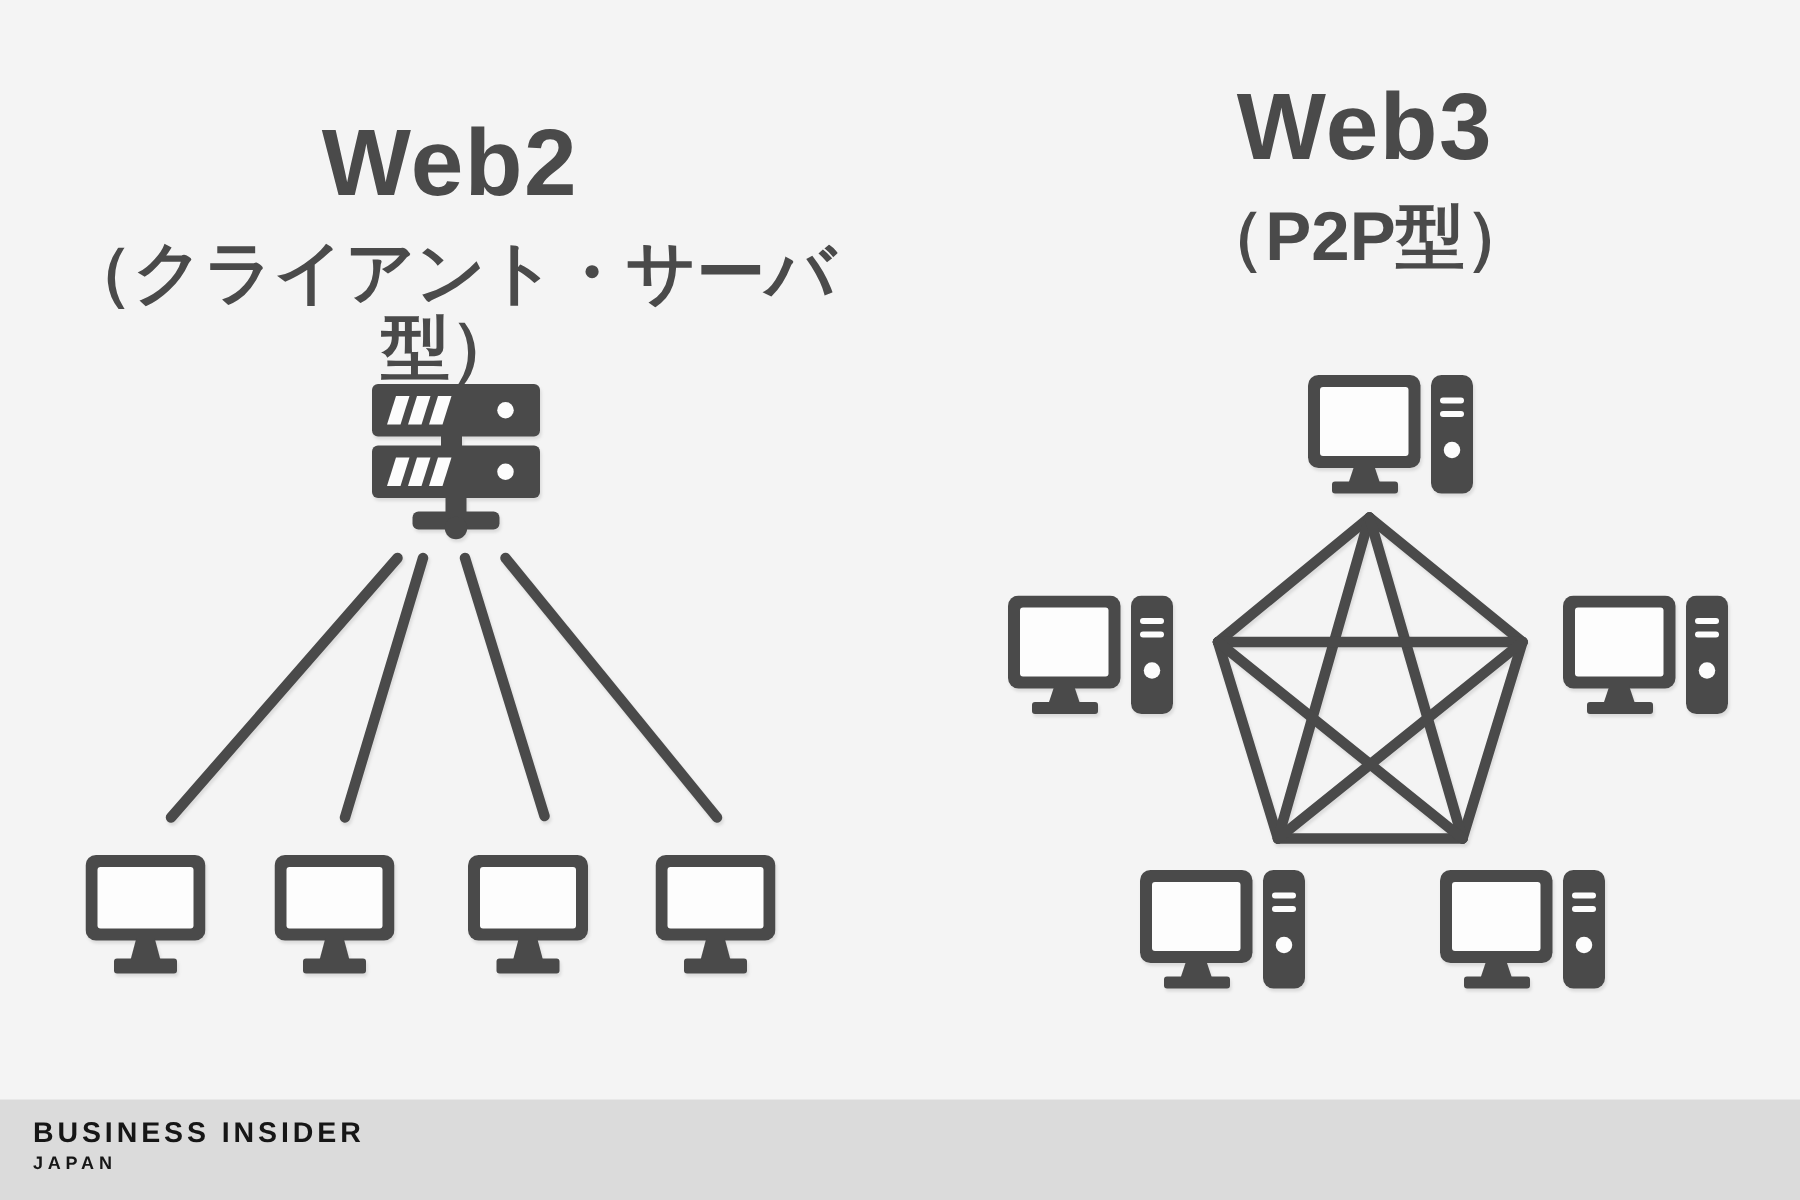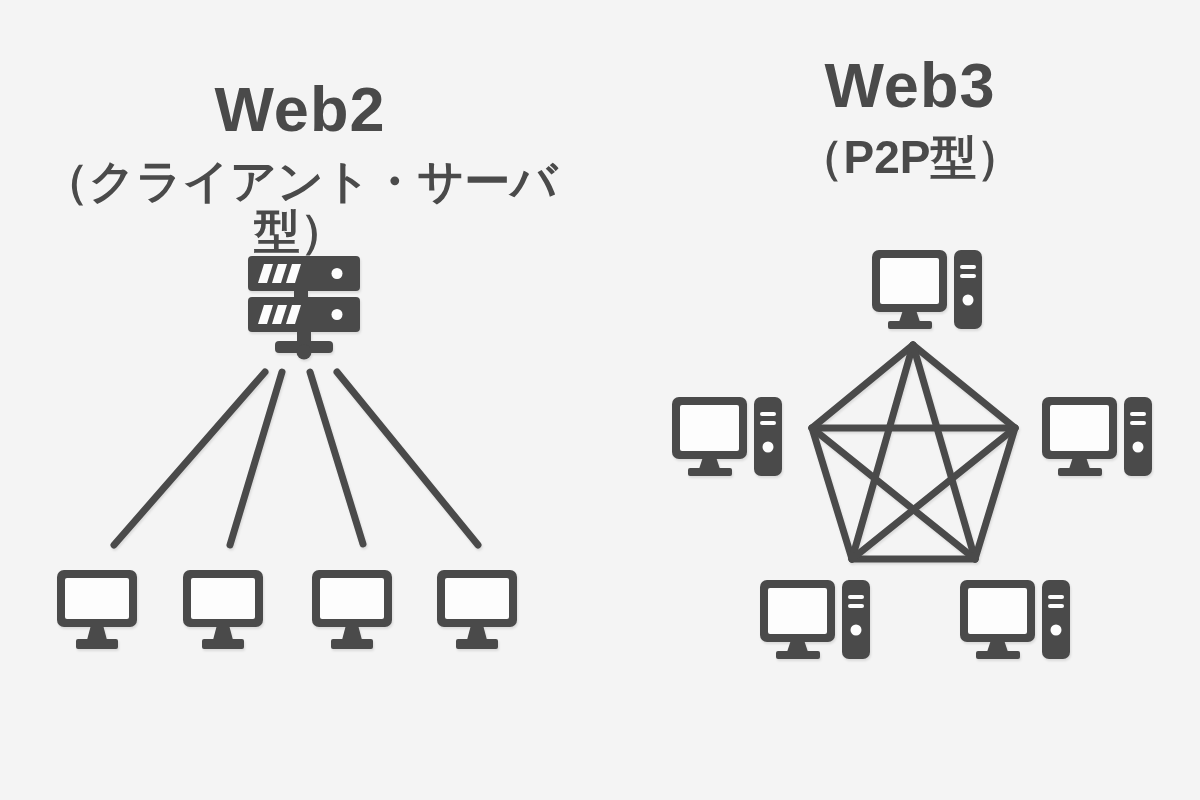--- a/index.html
+++ b/index.html
@@ -133,14 +133,20 @@
       <use href="#sym-monitor" x="183" y="570" width="80" height="80"></use>
       <use href="#sym-monitor" x="312" y="570" width="80" height="80"></use>
       <use href="#sym-monitor" x="437" y="570" width="80" height="80"></use>
       <use href="#sym-desktop" x="872" y="250" width="110" height="80"></use>
       <use href="#sym-desktop" x="672" y="397" width="110" height="80"></use>
       <use href="#sym-desktop" x="1042" y="397" width="110" height="80"></use>
       <use href="#sym-desktop" x="760" y="580" width="110" height="80"></use>
       <use href="#sym-desktop" x="960" y="580" width="110" height="80"></use>
     </svg>
 
+  <footer class="footer-bar">
+    <div class="brand">
+      <span class="brand-name">BUSINESS INSIDER</span>
+      <span class="brand-region">JAPAN</span>
+    </div>
+  </footer>
 
 </div>
 
 </body></html>

